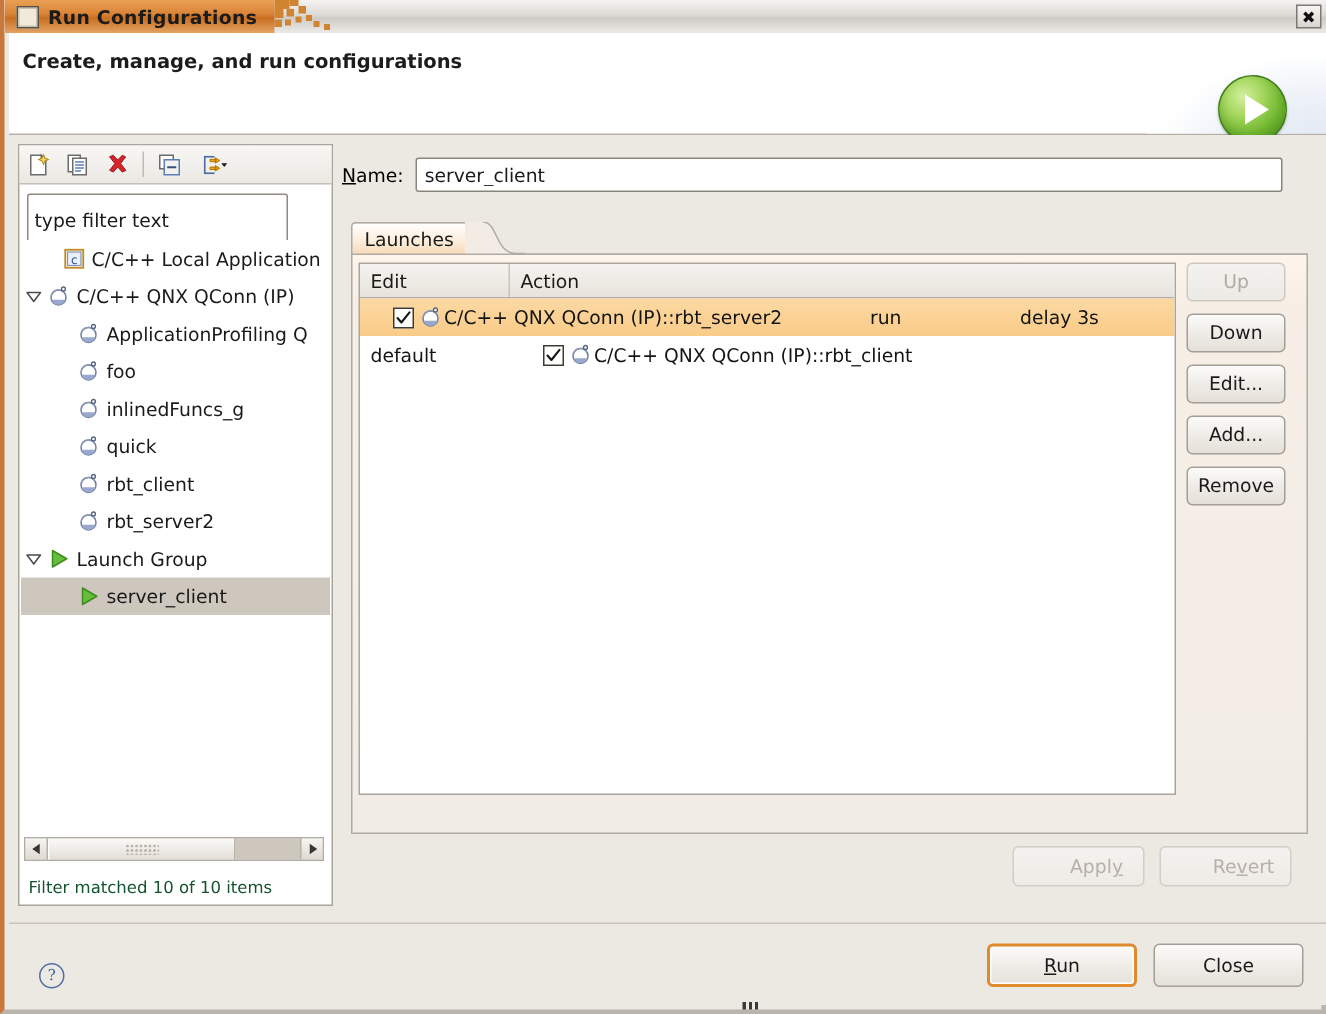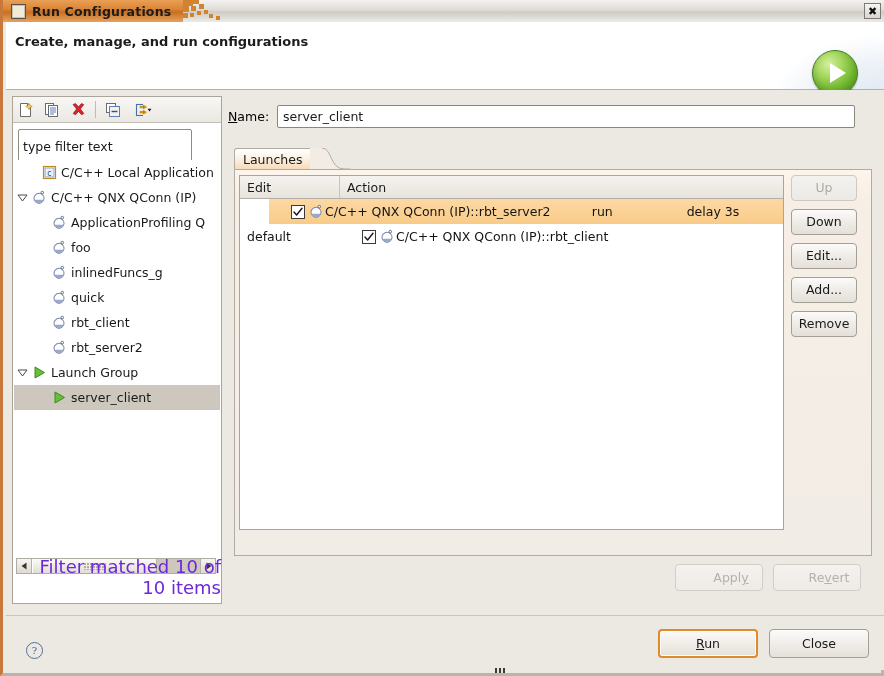--- a/index.html
+++ b/index.html
@@ -236,22 +236,22 @@
     background-size: 3px 3px;
   }
   .hs-track {
     flex: 1 1 auto;
     height: 14px;
     background: #cdc7bd;
   }
   #filter-status {
     position: absolute;
     left: 6px; bottom: 5px;
-    font-size: 18px;
-    color: #6d28d9;
+    font-size: 11px;
+    color: #14532d;
     text-align: right;
   }
 
   
   #right-panel {
     position: absolute;
     left: 222px; top: 6px;
     width: 650px; height: 508px;
   }
   #name-row {
@@ -351,21 +351,20 @@
   .col-action { width: 109px; border-right: 0; }
   .trow {
     display: flex;
     height: 25px;
     align-items: center;
     font-size: 12.5px;
     color: #141414;
   }
   .trow.selected {
     background: linear-gradient(to bottom, #fcd9a3 0%, #f9cb88 100%);
-    margin-left: 29px;
   }
   .cell {
     box-sizing: border-box;
     display: flex; align-items: center;
     padding-left: 7px;
     height: 25px;
     overflow: hidden;
     white-space: nowrap;
   }
   .cell.col-name { padding-left: 22px; border-right: 0; }

